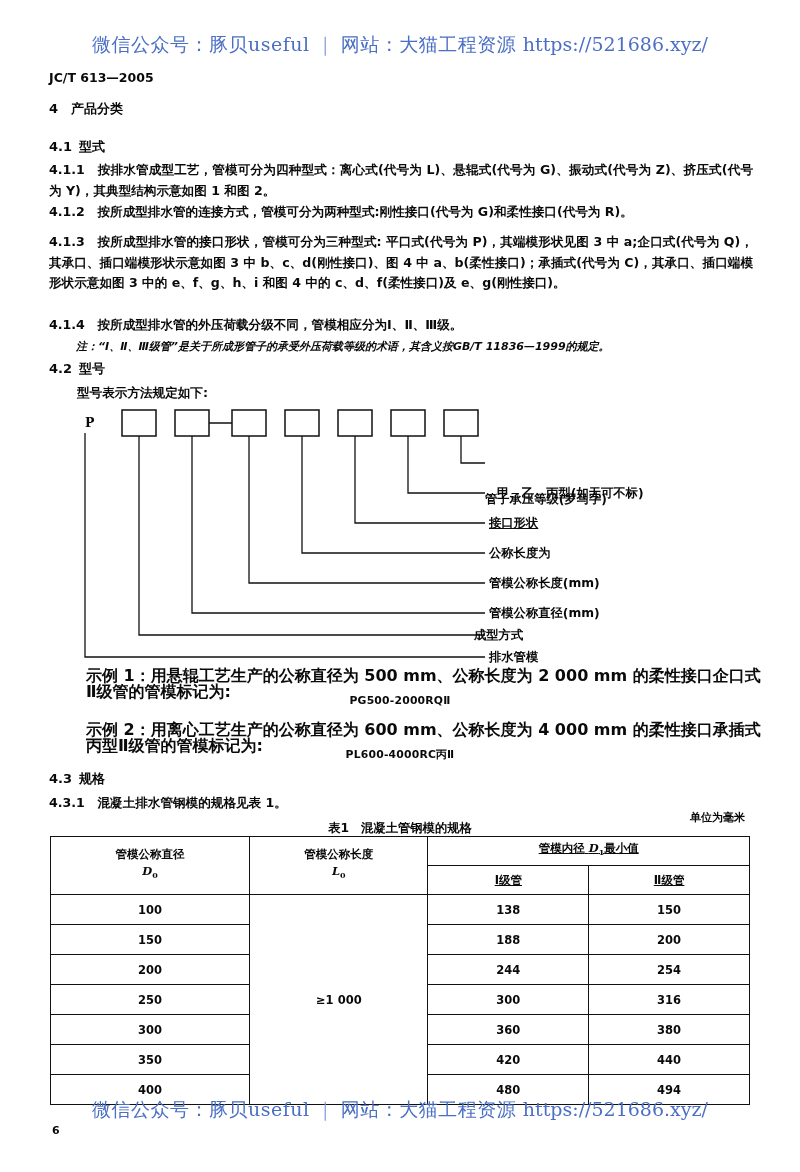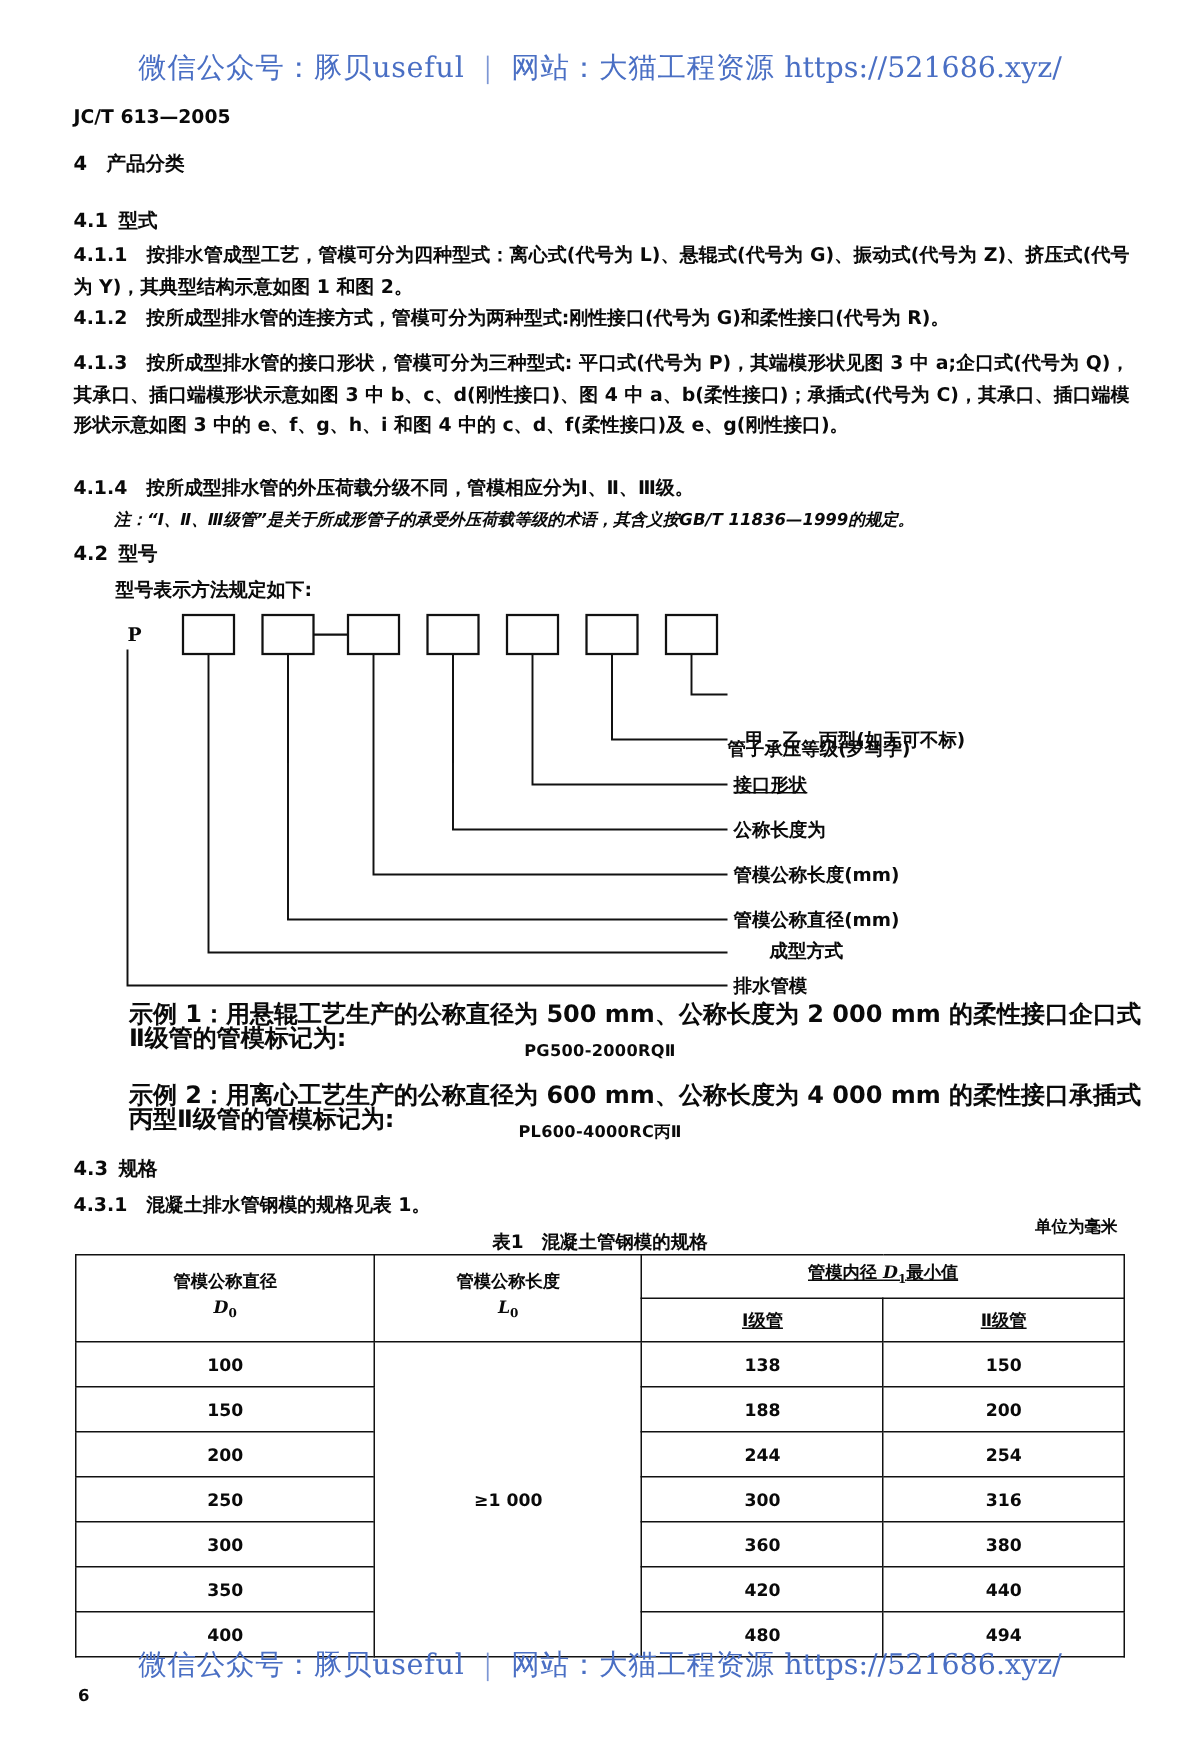--- a/index.html
+++ b/index.html
@@ -195,21 +195,21 @@
 
         <path d="M8,28 L8,252 L408,252"></path>
       </g>
     </svg>
     <span class="dg-label" style="left:408px; top:51px;margin-top:36px;">管子承压等级(罗马字)</span>
     <span class="dg-label" style="left:420px; top:81px;">甲、乙、丙型(如无可不标)</span>
     <span class="dg-label" style="left:412px; top:111px;text-decoration:underline;">接口形状</span>
     <span class="dg-label" style="left:412px; top:141px;">公称长度为</span>
     <span class="dg-label" style="left:412px; top:171px;">管模公称长度(mm)</span>
     <span class="dg-label" style="left:412px; top:201px;">管模公称直径(mm)</span>
-    <span class="dg-label" style="left:436px; top:223px;font-family:Liberation Mono, monospace;">成型方式</span>
+    <span class="dg-label" style="left:397px; top:223px;">成型方式</span>
     <span class="dg-label" style="left:412px; top:245px;">排水管模</span>
   </div>
 
   <div class="example" style="top:668px;">示例 1：用悬辊工艺生产的公称直径为 500 mm、公称长度为 2 000 mm 的柔性接口企口式Ⅱ级管的管模标记为:</div>
   <div class="example-code" style="top:694px;">PG500-2000RQⅡ</div>
   <div class="example" style="top:722px;">示例 2：用离心工艺生产的公称直径为 600 mm、公称长度为 4 000 mm 的柔性接口承插式丙型Ⅱ级管的管模标记为:</div>
   <div class="example-code" style="top:748px;">PL600-4000RC丙Ⅱ</div>
 
   <div class="h1" style="top:770px;">
     <span class="num" style="width:30px;">4.3</span><span>规格</span>

